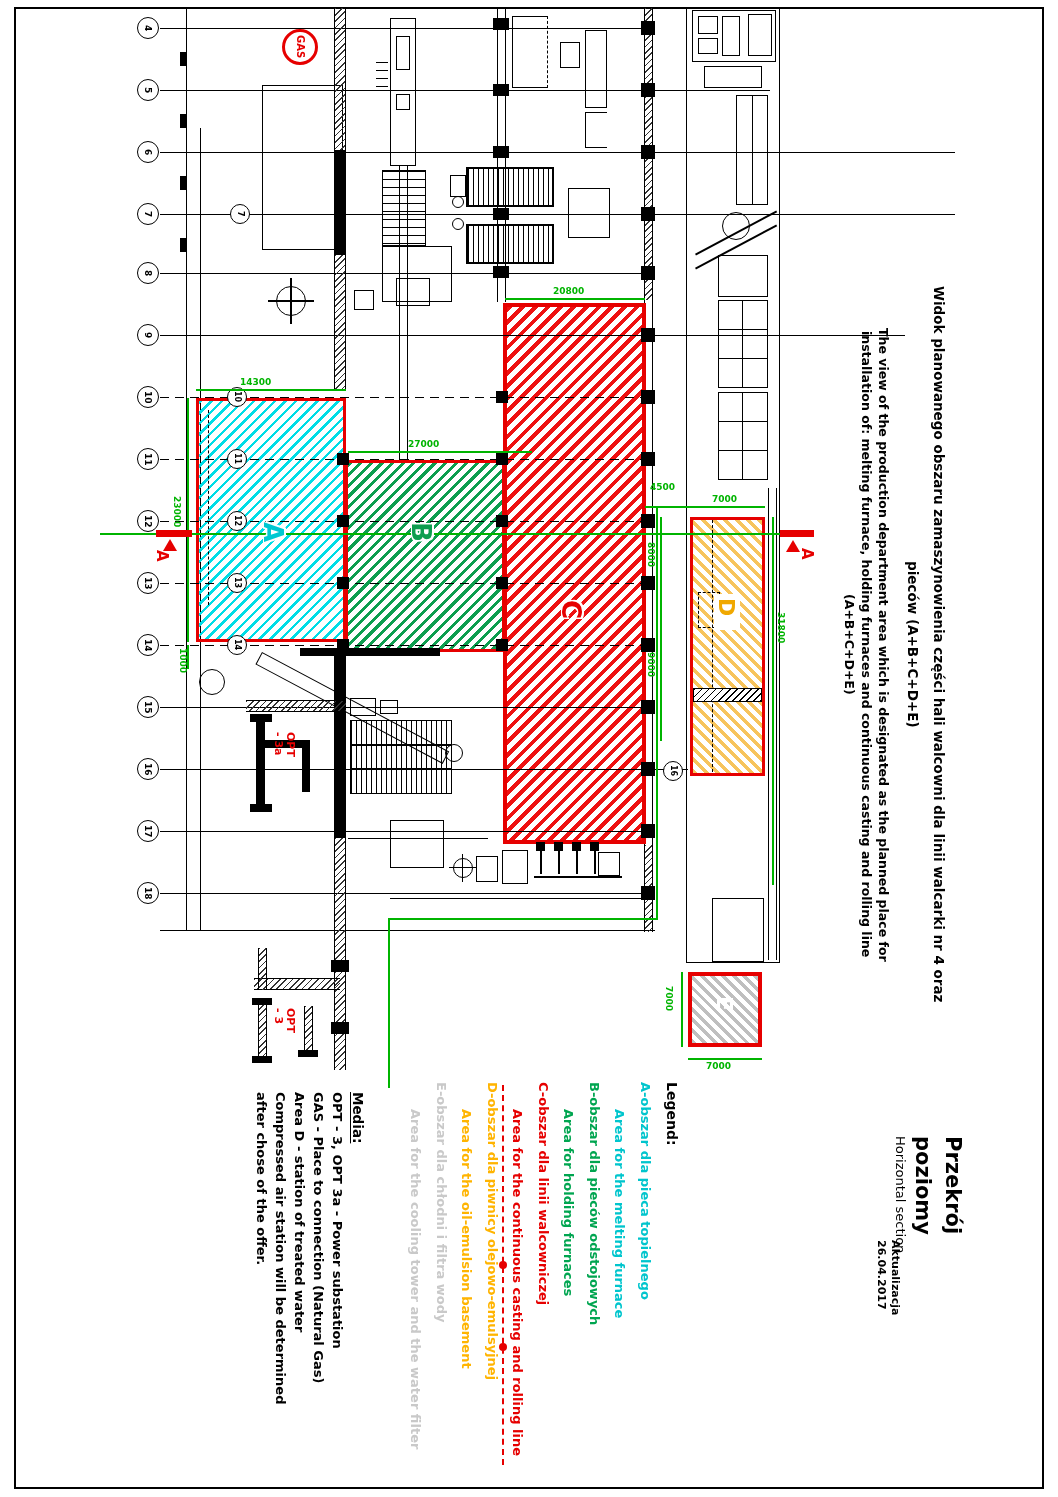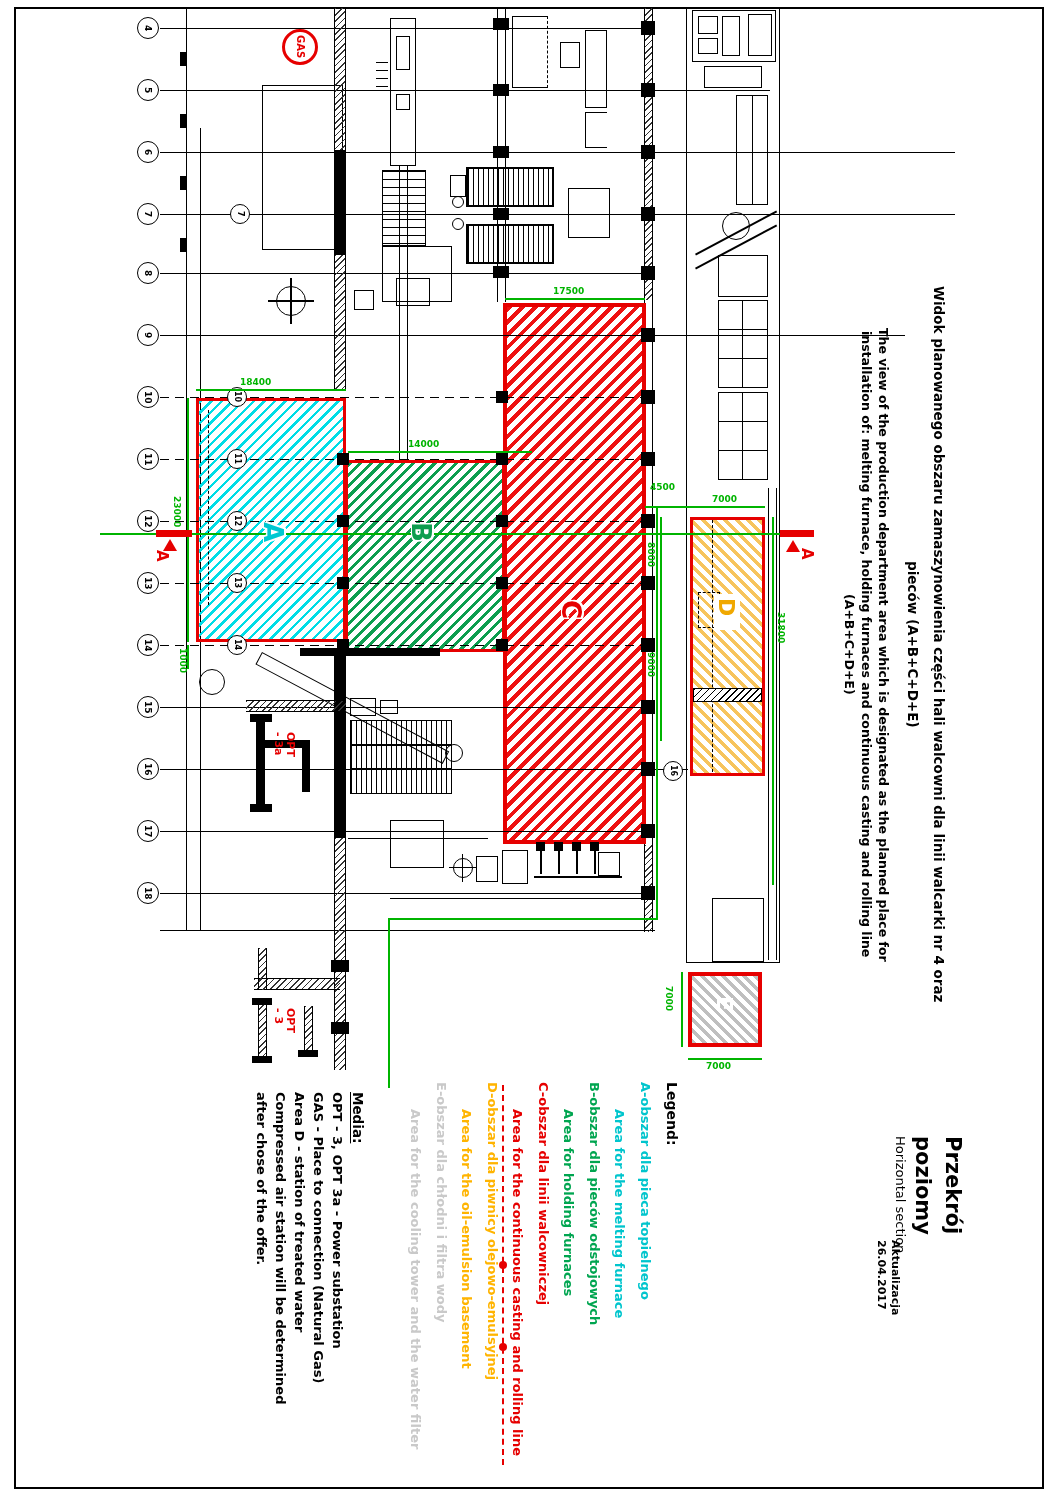--- a/index.html
+++ b/index.html
@@ -367,23 +367,23 @@
     <div class="gln" style="left:660px;top:601px;width:2px;height:140px"></div>
     <div class="gln" style="left:772px;top:517px;width:2px;height:368px"></div>
     <div class="gln" style="left:681px;top:972px;width:2px;height:75px"></div>
     <div class="gln" style="left:688px;top:1058px;width:74px;height:2px"></div>
     <div class="gln" style="left:100px;top:533px;width:714px;height:2px"></div>
     <div class="gln" style="left:388px;top:918px;width:270px;height:2px"></div>
     <div class="gln" style="left:388px;top:918px;width:2px;height:170px"></div>
     <div class="gln" style="left:656px;top:508px;width:2px;height:412px"></div>
   </div>
 
-  <div class="dim" style="left:240px;top:377px">18400</div>
-  <div class="dim" style="left:408px;top:439px">14000</div>
-  <div class="dim" style="left:553px;top:286px">17500</div>
+  <div class="dim" style="left:240px;top:377px">14300</div>
+  <div class="dim" style="left:408px;top:439px">27000</div>
+  <div class="dim" style="left:553px;top:286px">20800</div>
   <div class="dim v" style="left:172px;top:496px">23000</div>
   <div class="dim v" style="left:178px;top:648px">1000</div>
   <div class="dim" style="left:650px;top:482px">4500</div>
   <div class="dim" style="left:712px;top:494px">7000</div>
   <div class="dim v" style="left:646px;top:542px">8000</div>
   <div class="dim v" style="left:646px;top:652px">9000</div>
   <div class="dim v" style="left:776px;top:612px">31800</div>
   <div class="dim v" style="left:664px;top:986px">7000</div>
   <div class="dim" style="left:706px;top:1061px">7000</div>
 

